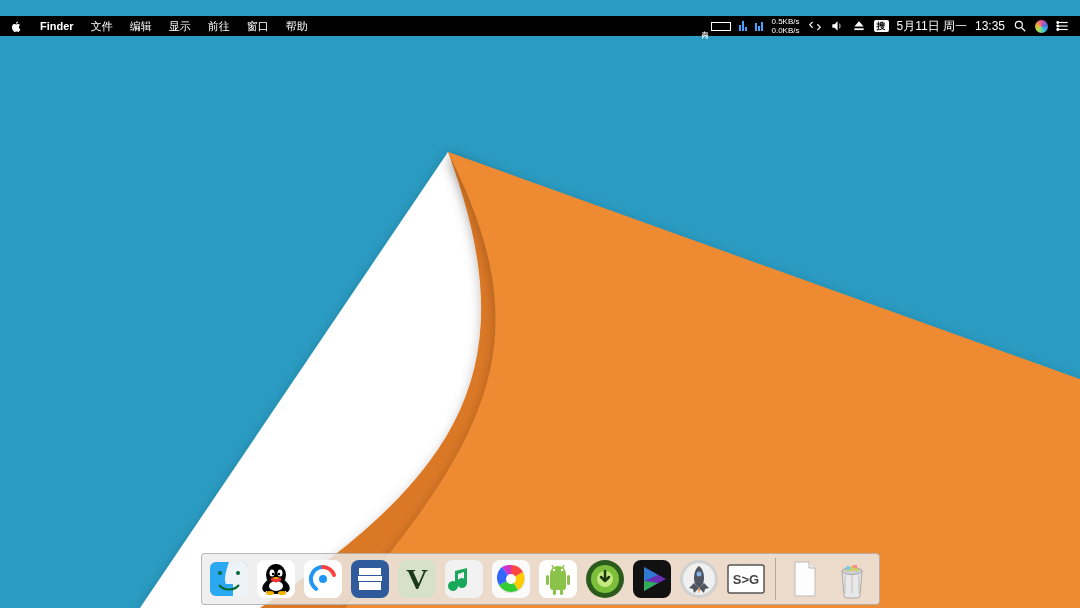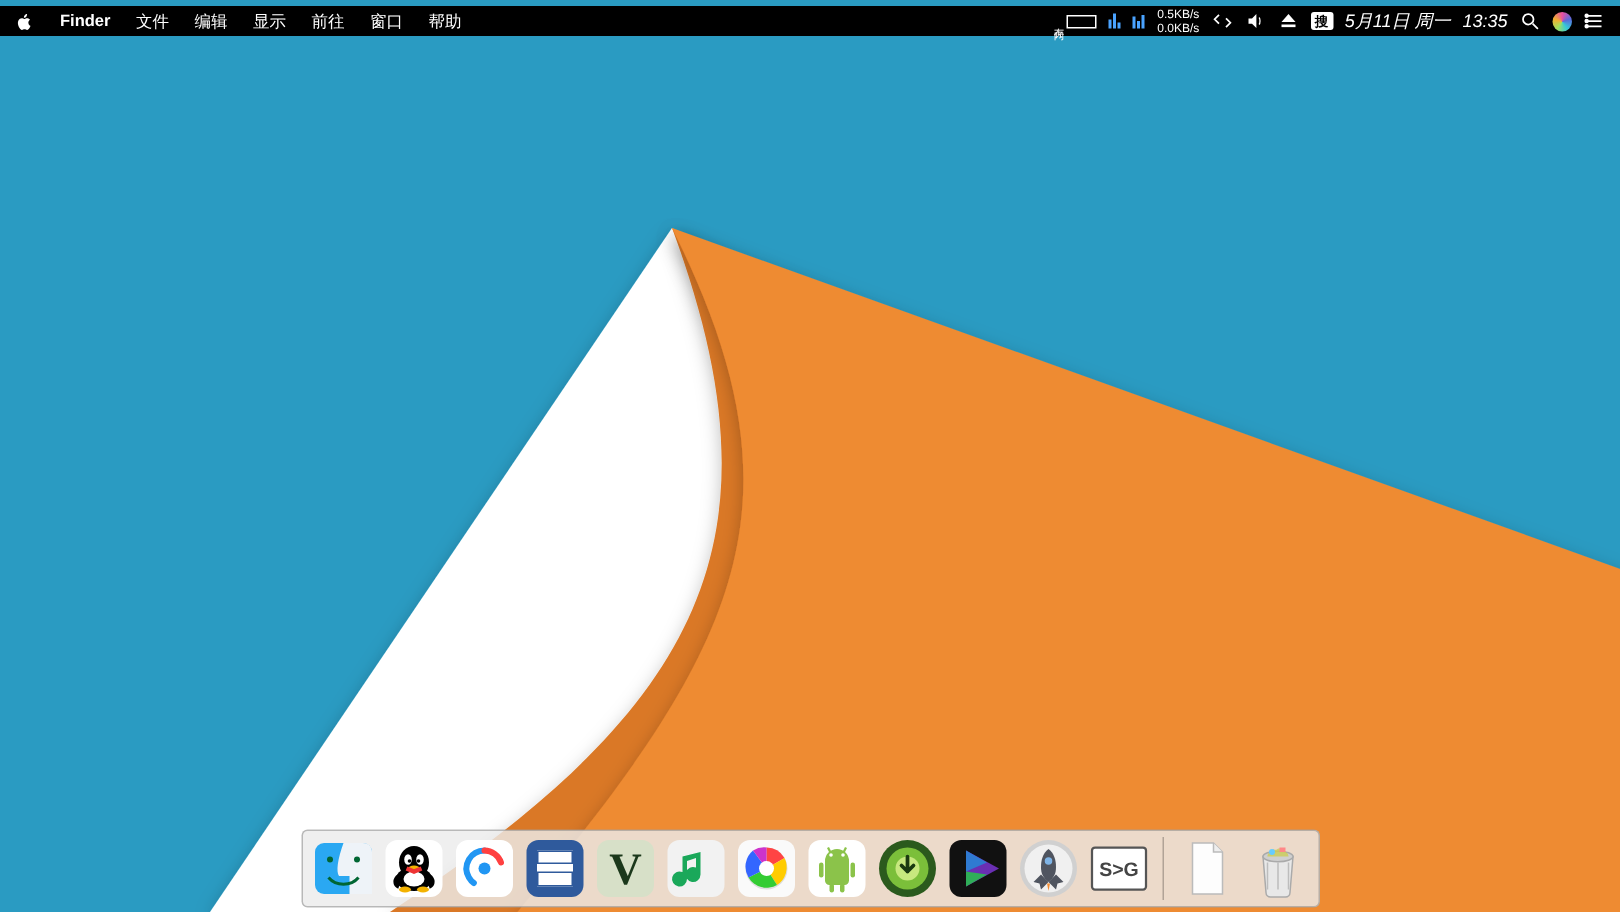--- a/index.html
+++ b/index.html
@@ -4,42 +4,42 @@
 <style>
   * { margin: 0; padding: 0; box-sizing: border-box; }
   html, body {
     width: 1080px; height: 608px; overflow: hidden;
     font-family: -apple-system, "Helvetica Neue", Helvetica, Arial, sans-serif;
     background: #2a9bc2;
   }
 
   
   .menubar {
-    position: absolute; top: 4px; left: 0; right: 0; height: 20px;
+    position: absolute; top: 16px; left: 0; right: 0; height: 20px;
     background: #000; color: #fff;
     display: flex; align-items: center;
     font-size: 11px; font-weight: 400;
     padding: 0 10px; gap: 0;
     z-index: 20;
   }
   .menubar .left, .menubar .right { display: flex; align-items: center; }
   .menubar .left { gap: 17px; }
   .menubar .right { margin-left: auto; gap: 8px; }
   .menubar .app-name { font-weight: 600; }
   .menubar-item { cursor: default; }
   .net-speeds { display:flex; flex-direction:column; align-items:flex-end; font-size:8px; line-height:9px; }
   .apple-logo svg { width:13px; height:13px; display:block; }
   .mb-icon svg { width:14px; height:14px; display:block; }
   .mem-box { display:flex; align-items:center; gap:2px; }
   .mem-box .bar { width:20px; height:9px; border:1px solid #fff; }
   .vbars { display:flex; gap:1px; align-items:flex-end; height:10px;}
   .vbars div { width:2px; background:#4aa3ff;}
   .search-badge { background:#fff; color:#000; border-radius:2px; font-size:9px; line-height:10px; padding:1px 3px; font-weight:600;}
   .siri-circle { width:13px;height:13px;border-radius:50%; background: conic-gradient(#e94fa0,#5a6bdc,#34c8d9,#a0e060,#f0b030,#e94fa0); }
-  .datetime { font-size:12px;font-style:italic; }
+  .datetime { font-size:12px; }
 
   
   .wallpaper { position:absolute; inset:0; z-index:0; }
   .wallpaper svg { width:100%; height:100%; display:block;}
 
   
   .dock-wrap {
     position:absolute; left:0; right:0; bottom:0; display:flex; justify-content:center;
     z-index:10;
   }

